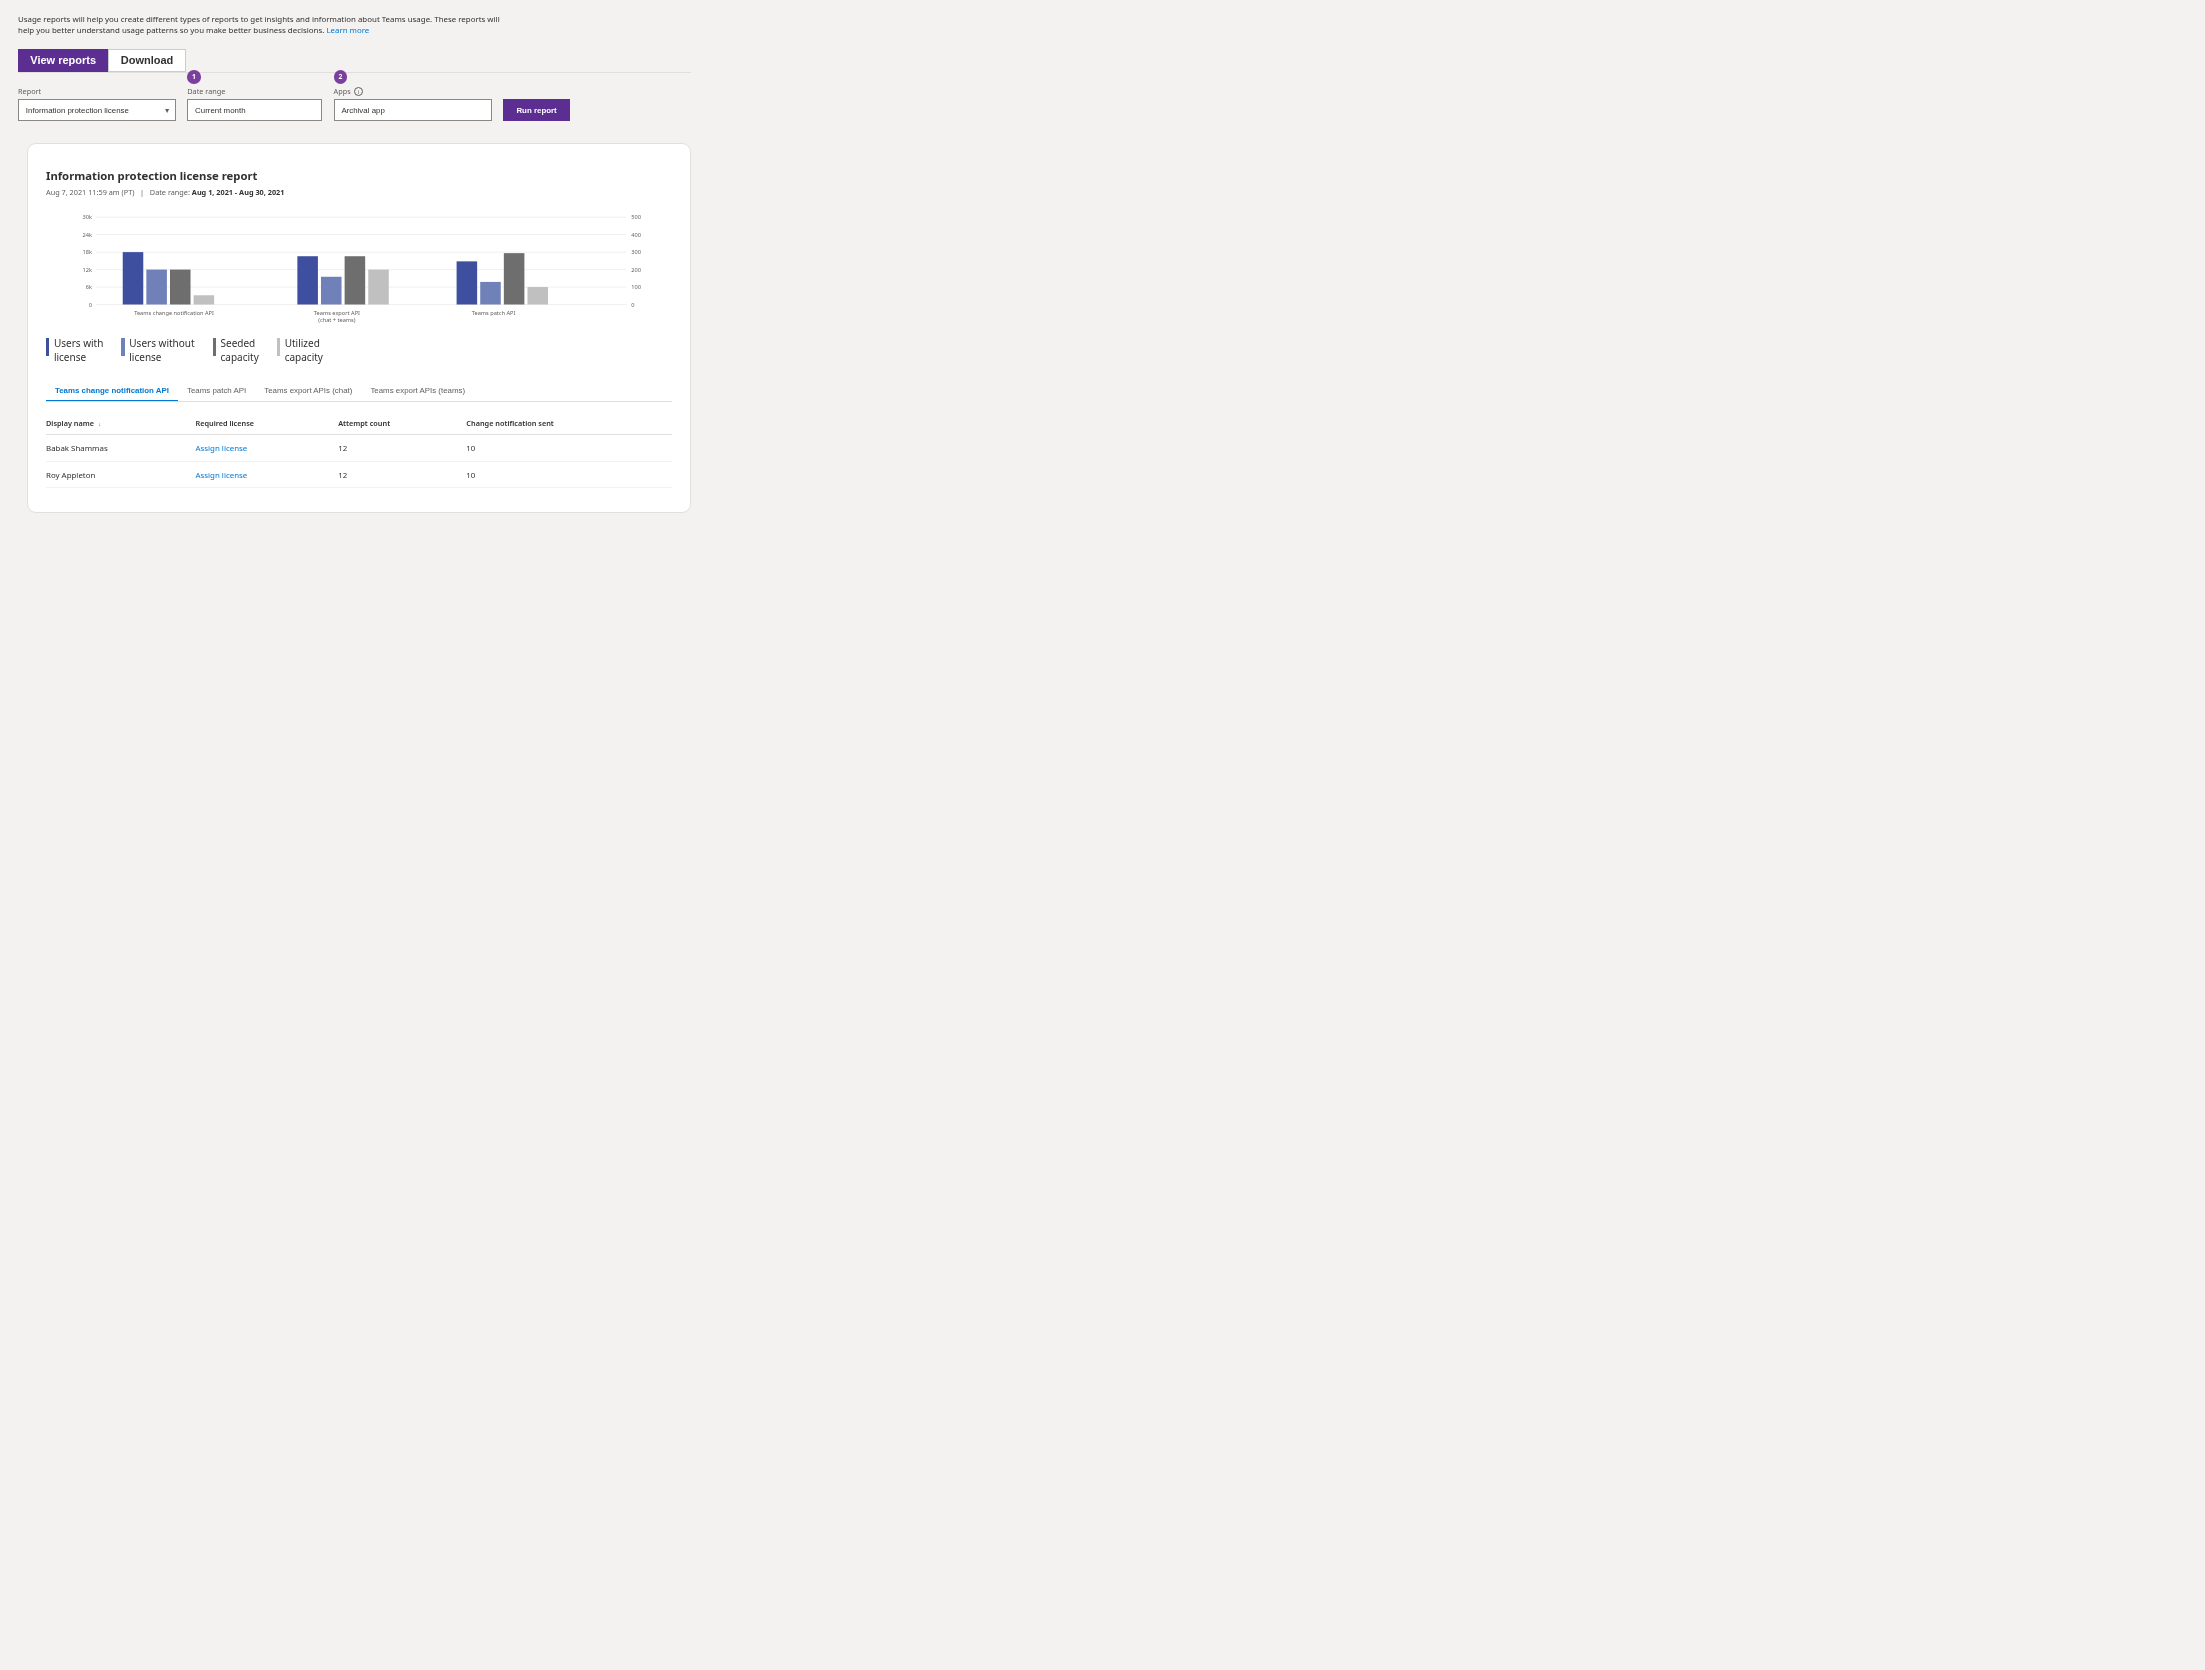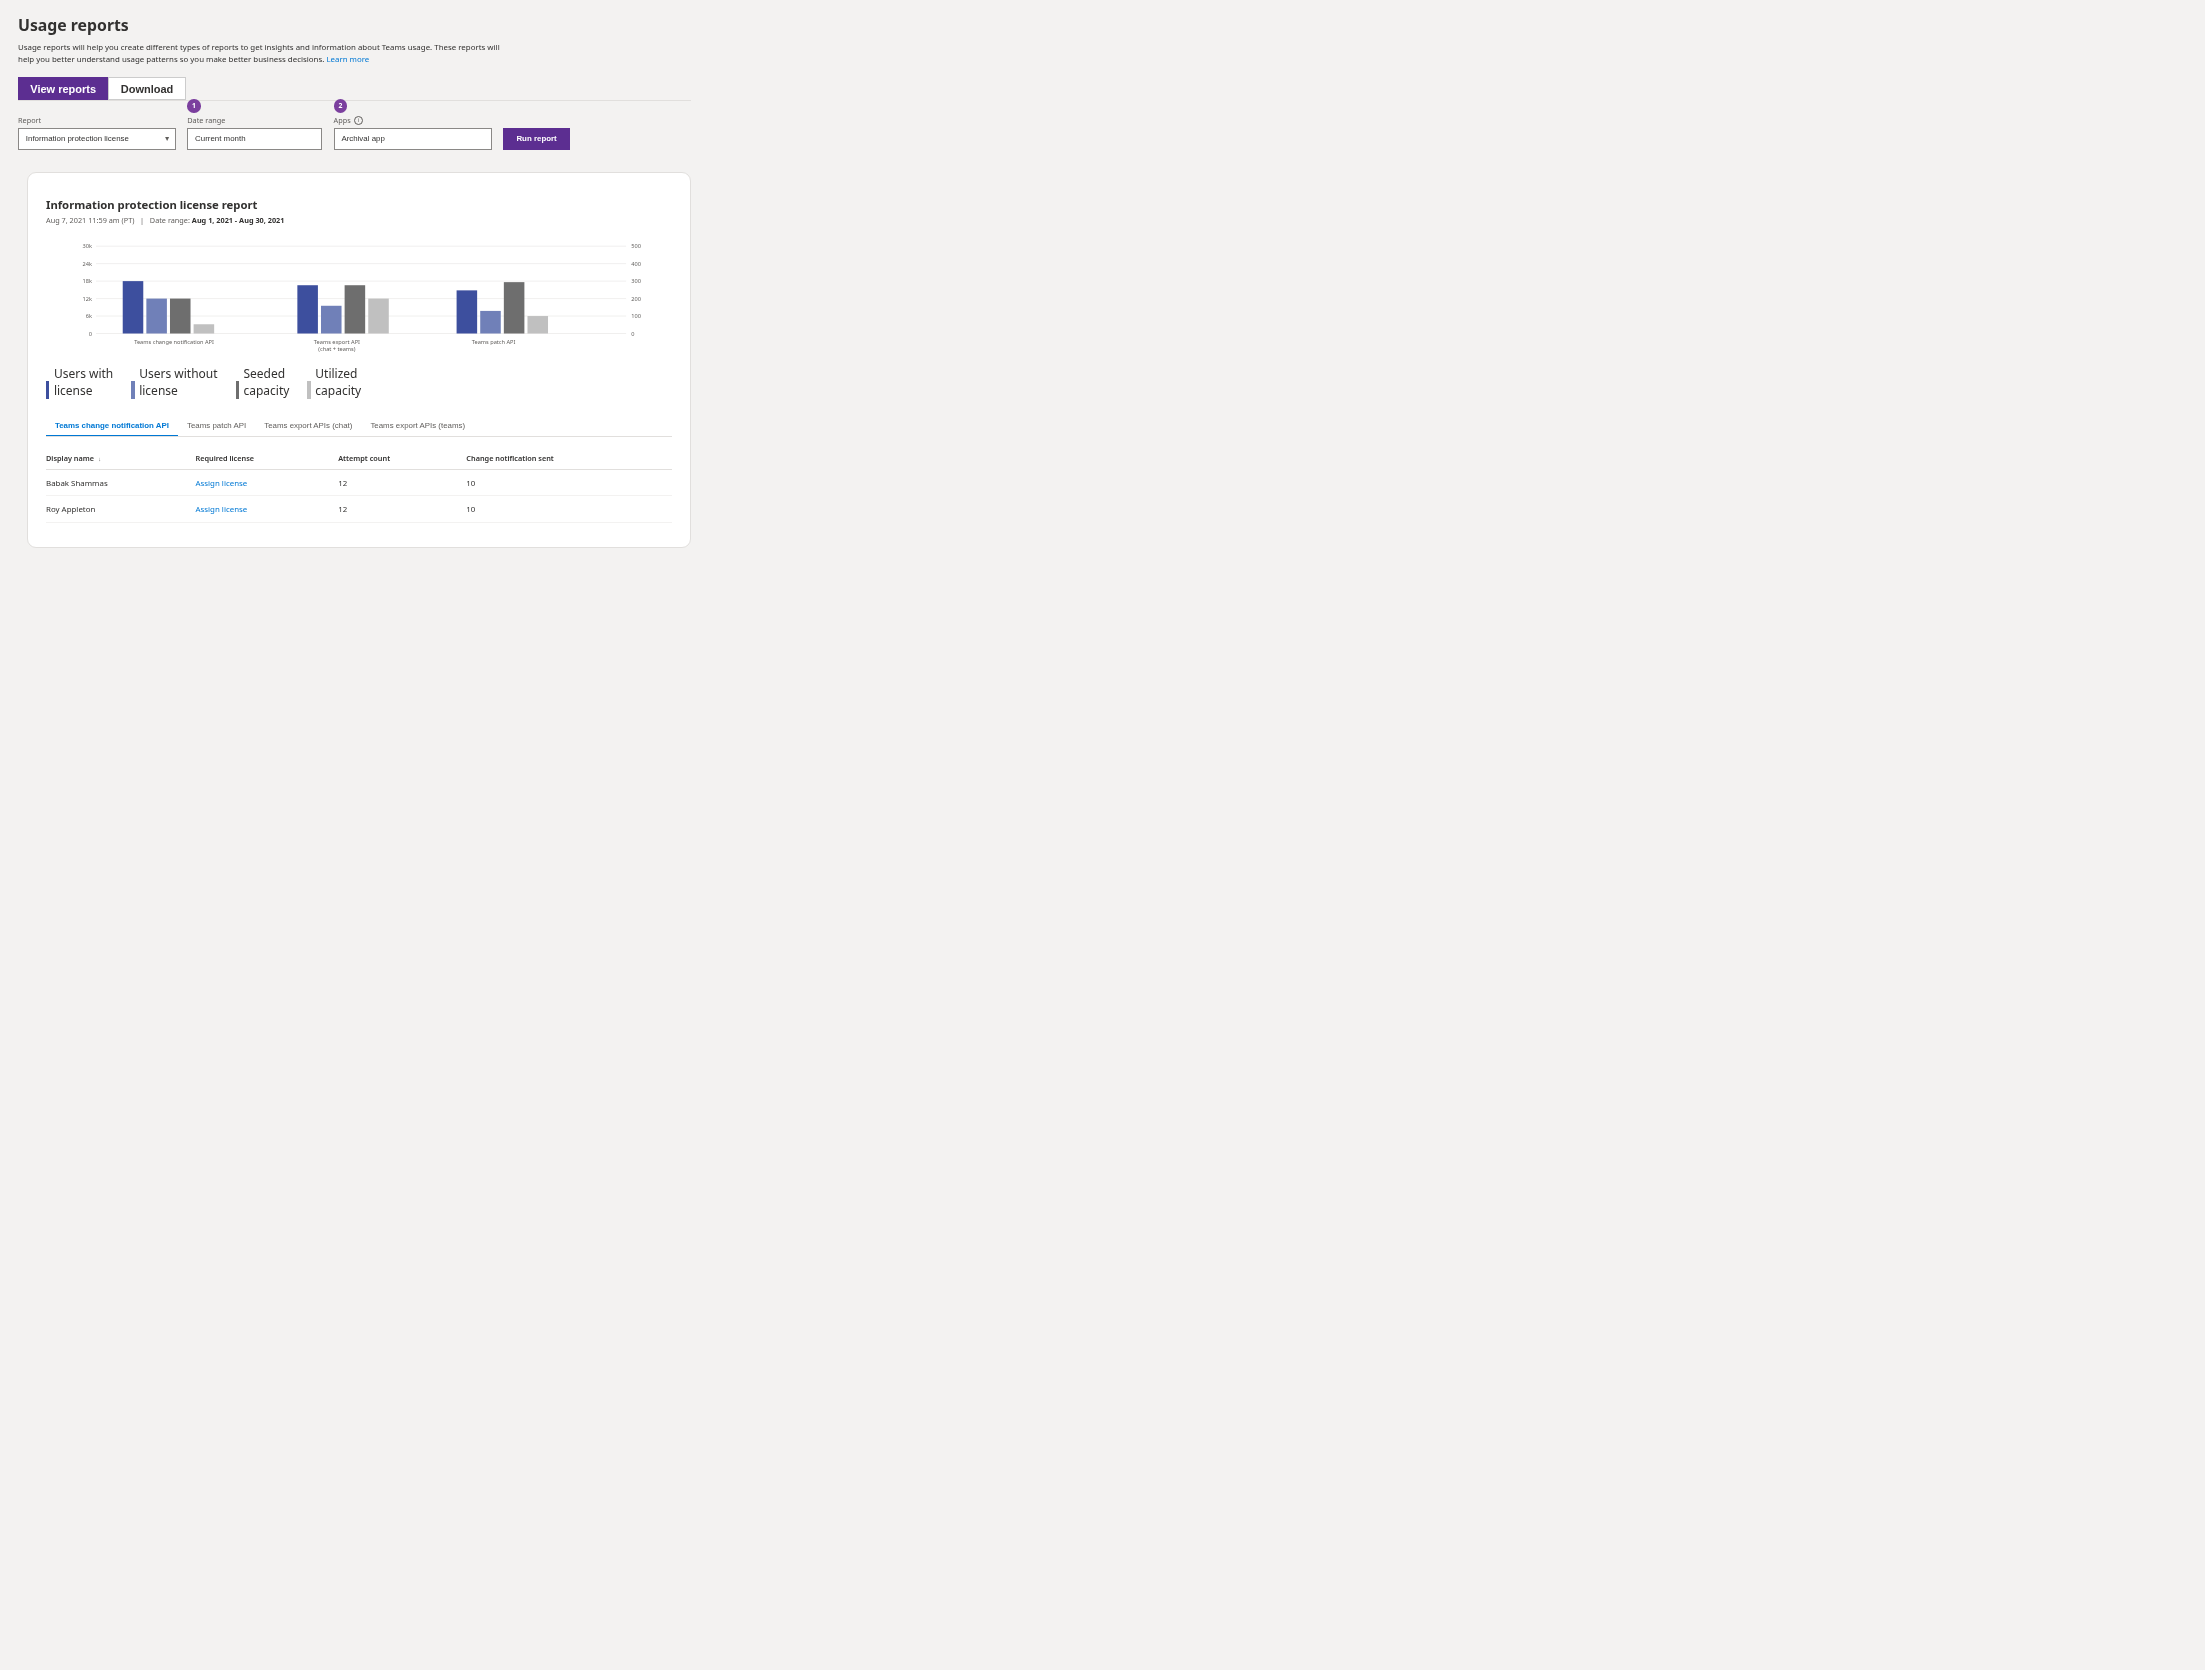--- a/index.html
+++ b/index.html
@@ -212,23 +212,23 @@
 
     .legend-row {
       display: flex;
       gap: 18px;
       margin-bottom: 15.8px;
       margin-top: 4.5px;
     }
 
     .legend-item {
       display: flex;
-      align-items: flex-end;
+      align-items: flex-start;
       gap: 4.5px;
-      font-size: 12px;
+      font-size: 10px;
       color: #323130;
     }
 
     .legend-bar {
       width: 3.4px;
       height: 18px;
       flex-shrink: 0;
       margin-top: 1.1px;
     }
 
@@ -287,21 +287,20 @@
     .assign-link {
       color: #0078d4;
       text-decoration: none;
     }
   </style>
 </head>
 <body>
 
 <div class="page-wrapper">
 
-  <h1 class="page-title">Usage reports</h1>
 
   <p class="page-description">
     <span>Usage reports will help you create different types of reports to get insights and information about Teams usage. These reports will help you better understand usage patterns so you make better business decisions.</span>
     <a href="#">Learn more</a>
   </p>
 
   <div class="tabs-row">
     <button class="tab-btn active">View reports</button>
     <button class="tab-btn">Download</button>
   </div>

